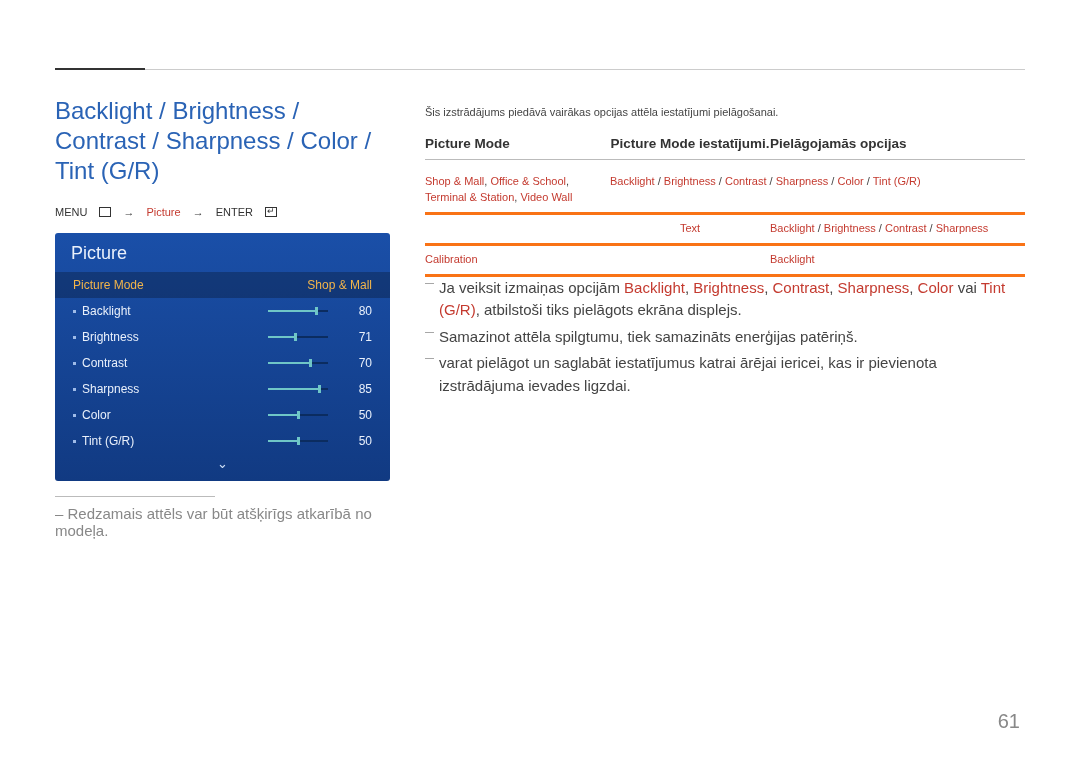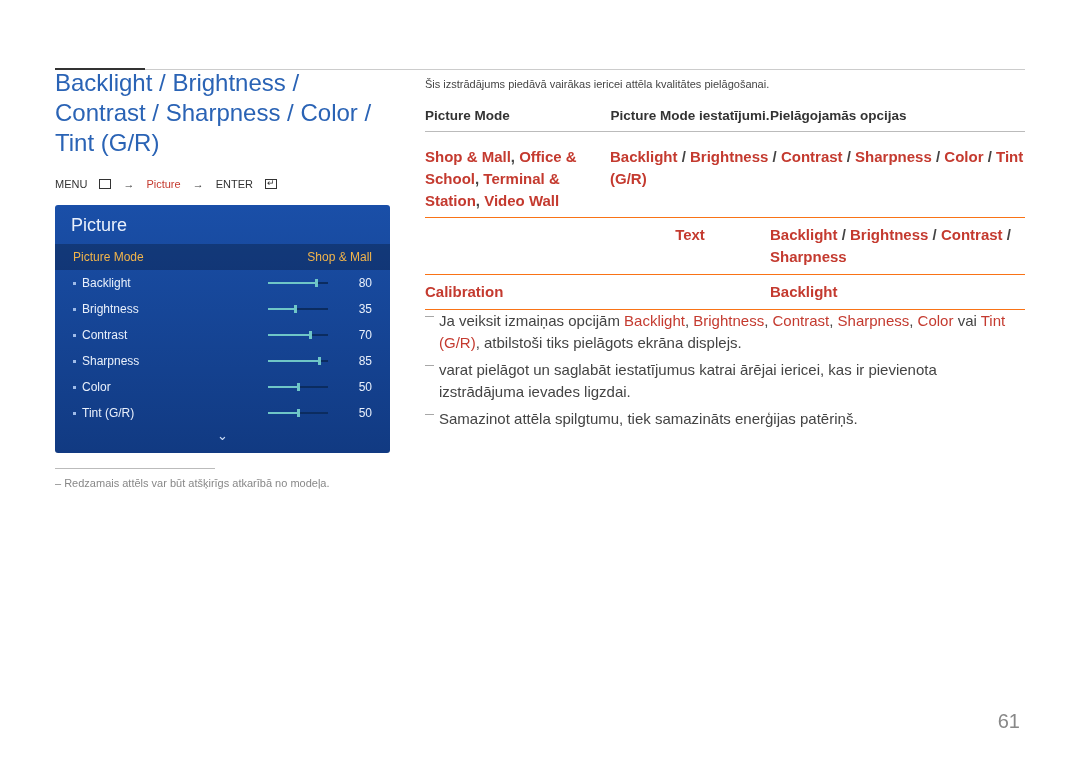--- a/index.html
+++ b/index.html
@@ -5,21 +5,21 @@
   * { margin: 0; padding: 0; box-sizing: border-box; }
   body {
     width: 1080px;
     height: 763px;
     font-family: Arial, Helvetica, sans-serif;
     background: #fff;
     color: #333;
     position: relative;
   }
   .page {
-    padding: 28px 55px 30px 55px;
+    padding: 56px 55px 30px 55px;
   }
   .top-rule-thick {
     position: absolute;
     top: 68px;
     left: 55px;
     width: 90px;
     height: 2px;
     background: #333;
   }
   .top-rule {
@@ -131,21 +131,21 @@
     font-size: 13px;
     padding: 2px 0;
   }
   .panel-underline {
     width: 160px;
     height: 1px;
     background: #bbb;
     margin-top: 15px;
   }
   .footnote-left {
-    font-size: 11px;
+    font-size: 15px;
     color: #888;
     margin-top: 8px;
   }
   .intro {
     font-size: 11px;
     color: #444;
     margin-bottom: 18px;
     padding-top:10px;
   }
   .table-cols { display: flex; }
@@ -154,26 +154,25 @@
   .th3 { flex: 1; }
   .tbl-head {
     font-size: 13.5px;
     color: #333;
     font-weight: 600;
     border-bottom: 1px solid #bbb;
     padding-bottom: 8px;
     margin-bottom: 8px;
   }
   .tbl-row {
-    font-size: 15px;
+    font-size: 11px;
     line-height: 1.45;
-    border-bottom: 1px solid #f97316;
+    border-bottom: 3px solid #f97316;
     padding: 6px 0;
     color: #444;
-    font-weight: bold;
   }
   .red { color: #c43a2f; }
   .notes {
     font-size: 15px;
     color: #444;
     line-height: 1.5;
   }
   .notes li {
     list-style: none;
     position: relative;
@@ -237,21 +236,21 @@
             </div>
             <div class="panel-row">
               <span class="rlabel">
                 <span class="dot"></span>
                 <span>Brightness</span>
               </span>
               <span class="rbar">
                 <span class="rbar-fill" style="width: 45%;"></span>
                 <span class="rbar-knob" style="left: calc(45% - 1px);"></span>
               </span>
-              <span class="rvalue">35</span>
+              <span class="rvalue">71</span>
             </div>
             <div class="panel-row">
               <span class="rlabel">
                 <span class="dot"></span>
                 <span>Contrast</span>
               </span>
               <span class="rbar">
                 <span class="rbar-fill" style="width: 70%;"></span>
                 <span class="rbar-knob" style="left: calc(70% - 1px);"></span>
               </span>
@@ -292,21 +291,21 @@
             </div>
           </div>
         <div class="panel-chevron">⌄</div>
       </div>
 
       <div class="panel-underline"></div>
       <div class="footnote-left">– Redzamais attēls var būt atšķirīgs atkarībā no modeļa.</div>
     </div>
 
     <div class="right">
-      <div class="intro">Šis izstrādājums piedāvā vairākas iericei attēla kvalitātes pielāgošanai.</div>
+      <div class="intro">Šis izstrādājums piedāvā vairākas opcijas attēla iestatījumi pielāgošanai.</div>
 
       <div class="table-cols tbl-head">
         <div class="th1">Picture Mode</div>
         <div class="th2">Picture Mode iestatījumi.</div>
         <div class="th3">Pielāgojamās opcijas</div>
       </div>
       <div id="tbl-body">
           <div class="table-cols tbl-row">
             <div class="th1"><span class="red">Shop &amp; Mall</span><span>, </span><span class="red">Office &amp; School</span><span>, </span><span class="red">Terminal &amp; Station</span><span>, </span><span class="red">Video Wall</span></div>
             <div class="th3"><span class="red">Backlight</span><span> / </span><span class="red">Brightness</span><span> / </span><span class="red">Contrast</span><span> / </span><span class="red">Sharpness</span><span> / </span><span class="red">Color</span><span> / </span><span class="red">Tint (G/R)</span></div>
@@ -318,20 +317,20 @@
           </div>
           <div class="table-cols tbl-row">
             <div class="th1"><span class="red">Calibration</span></div>
             <div class="th2"><span></span></div>
             <div class="th3"><span class="red">Backlight</span></div>
           </div>
         </div>
 
       <ul class="notes" id="notes-list">
           <li><span>Ja veiksit izmaiņas opcijām </span><span class="red">Backlight</span><span>, </span><span class="red">Brightness</span><span>, </span><span class="red">Contrast</span><span>, </span><span class="red">Sharpness</span><span>, </span><span class="red">Color</span><span> vai </span><span class="red">Tint (G/R)</span><span>, atbilstoši tiks pielāgots ekrāna displejs.</span></li>
+          <li><span>Samazinot attēla spilgtumu, tiek samazināts enerģijas patēriņš.</span></li>
           <li><span>varat pielāgot un saglabāt iestatījumus katrai ārējai iericei, kas ir pievienota izstrādājuma ievades ligzdai.</span></li>
-          <li><span>Samazinot attēla spilgtumu, tiek samazināts enerģijas patēriņš.</span></li>
         </ul>
     </div>
   </div>
 
   <div class="pagenum">61</div>
 </div>
 
 </body></html>

